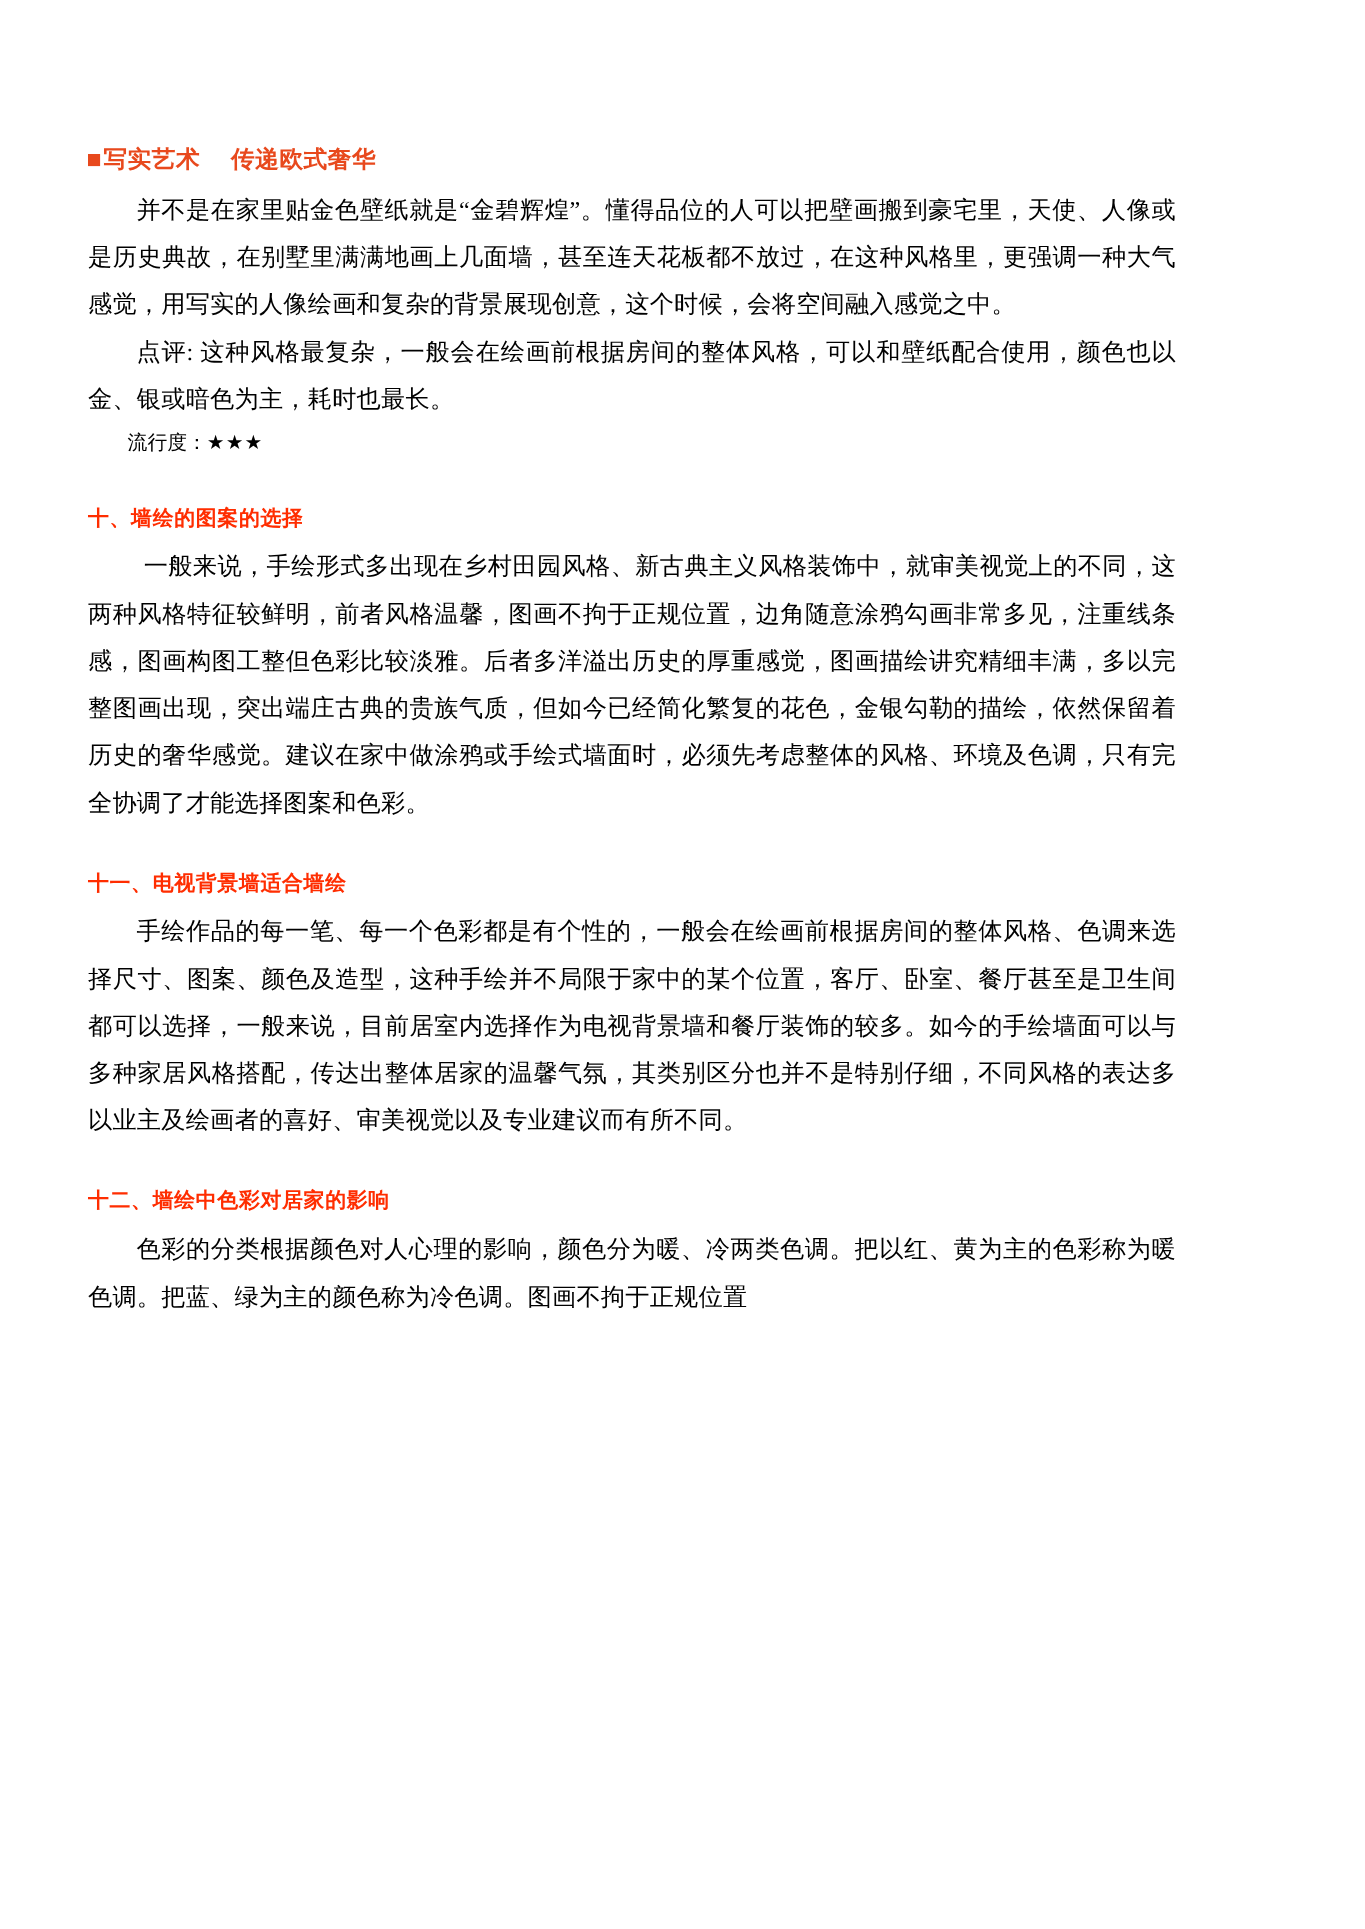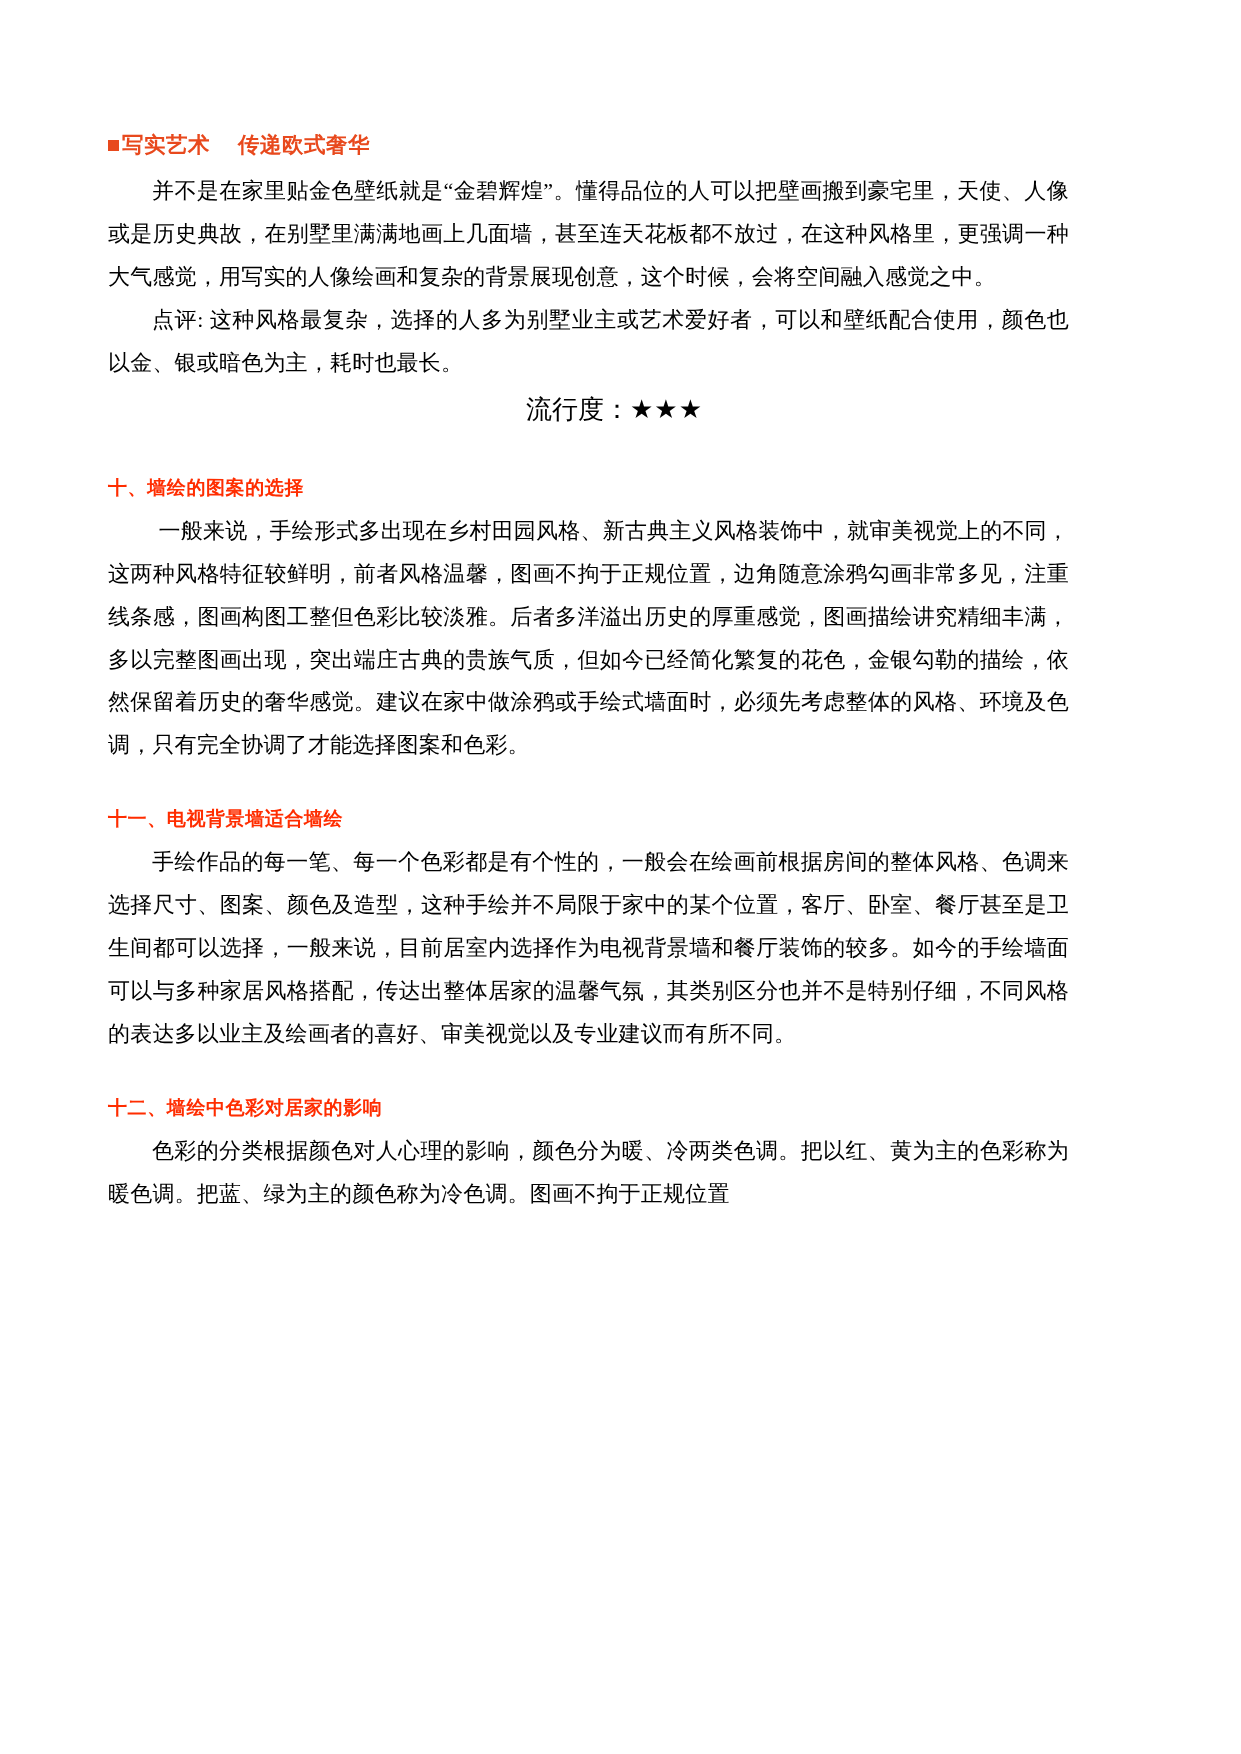--- a/index.html
+++ b/index.html
@@ -12,21 +12,21 @@
     height: 1754px;
     font-family: "Liberation Serif", "DejaVu Serif", serif;
     color: #000000;
     position: relative;
     overflow: hidden;
   }
   .page {
     box-sizing: border-box;
     width: 1241px;
     height: 1432px;
-    padding: 128px 172px 0 108px;
+    padding: 128px 172px 0 80px;
     background: #ffffff;
   }
   .sub-head {
     color: #e8491d;
     font-size: 21.5px;
     font-weight: bold;
     font-family: "Liberation Sans", sans-serif;
     letter-spacing: 0.5px;
     margin: 0 0 8px 0;
     line-height: 1.6;
@@ -59,41 +59,40 @@
     text-align: justify;
     text-justify: inter-ideograph;
     text-indent: 2em;
     letter-spacing: 0.2px;
     font-family: Liberation Serif, serif;
   }
   p.body-text.no-indent-extra {
     text-indent: 2.3em;
   }
   .stars-line {
-    font-size: 26px;
+    font-size: 18px;
     line-height: 1.95;
     margin: 0;
     text-indent: 2em;
-    text-align: center;
   }
   .stars {
     letter-spacing: 1px;
   }
 </style>
 </head>
 <body>
 
 <div class="page">
 
   <div class="sub-head">
     <span class="sq"></span><span>写实艺术</span><span class="gap"></span><span>传递欧式奢华</span>
   </div>
 
   <p class="body-text">并不是在家里贴金色壁纸就是“金碧辉煌”。懂得品位的人可以把壁画搬到豪宅里，天使、人像或是历史典故，在别墅里满满地画上几面墙，甚至连天花板都不放过，在这种风格里，更强调一种大气感觉，用写实的人像绘画和复杂的背景展现创意，这个时候，会将空间融入感觉之中。</p>
-  <p class="body-text">点评: 这种风格最复杂，选择的人多为别墅业主或艺术爱好者，可以和壁纸配合使用，颜色也以金、银或暗色为主，耗时也最长。</p>
+  <p class="body-text">点评: 这种风格最复杂，一般会在绘画前根据房间的整体风格，可以和壁纸配合使用，颜色也以金、银或暗色为主，耗时也最长。</p>
 
   <div class="stars-line">
     <span>流行度：</span><span class="stars">★★★</span>
   </div>
 
   <h2 class="section-head">十、墙绘的图案的选择</h2>
   <p class="body-text no-indent-extra">一般来说，手绘形式多出现在乡村田园风格、新古典主义风格装饰中，就审美视觉上的不同，这两种风格特征较鲜明，前者风格温馨，图画不拘于正规位置，边角随意涂鸦勾画非常多见，注重线条感，图画构图工整但色彩比较淡雅。后者多洋溢出历史的厚重感觉，图画描绘讲究精细丰满，多以完整图画出现，突出端庄古典的贵族气质，但如今已经简化繁复的花色，金银勾勒的描绘，依然保留着历史的奢华感觉。建议在家中做涂鸦或手绘式墙面时，必须先考虑整体的风格、环境及色调，只有完全协调了才能选择图案和色彩。</p>
 
   <h2 class="section-head">十一、电视背景墙适合墙绘</h2>
   <p class="body-text">手绘作品的每一笔、每一个色彩都是有个性的，一般会在绘画前根据房间的整体风格、色调来选择尺寸、图案、颜色及造型，这种手绘并不局限于家中的某个位置，客厅、卧室、餐厅甚至是卫生间都可以选择，一般来说，目前居室内选择作为电视背景墙和餐厅装饰的较多。如今的手绘墙面可以与多种家居风格搭配，传达出整体居家的温馨气氛，其类别区分也并不是特别仔细，不同风格的表达多以业主及绘画者的喜好、审美视觉以及专业建议而有所不同。</p>

